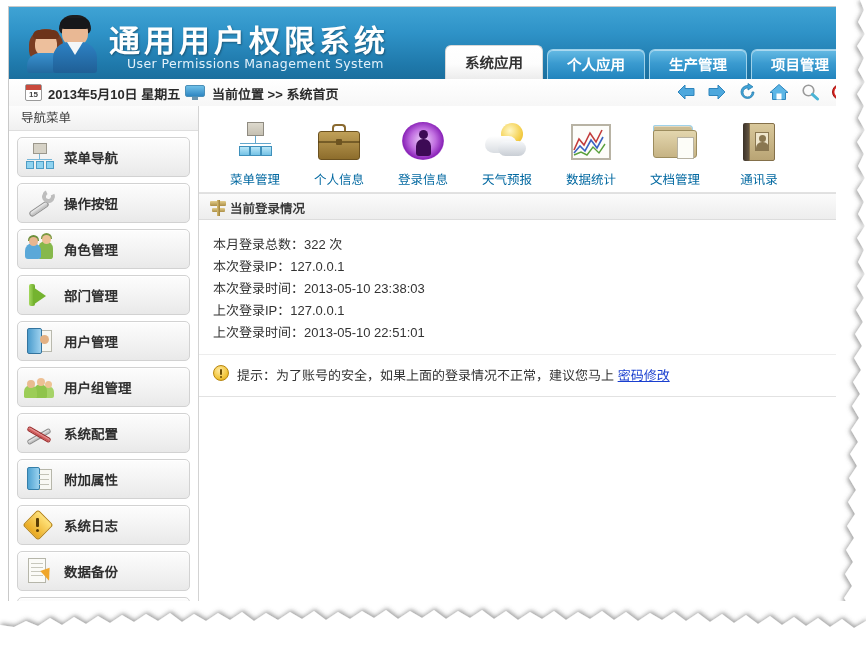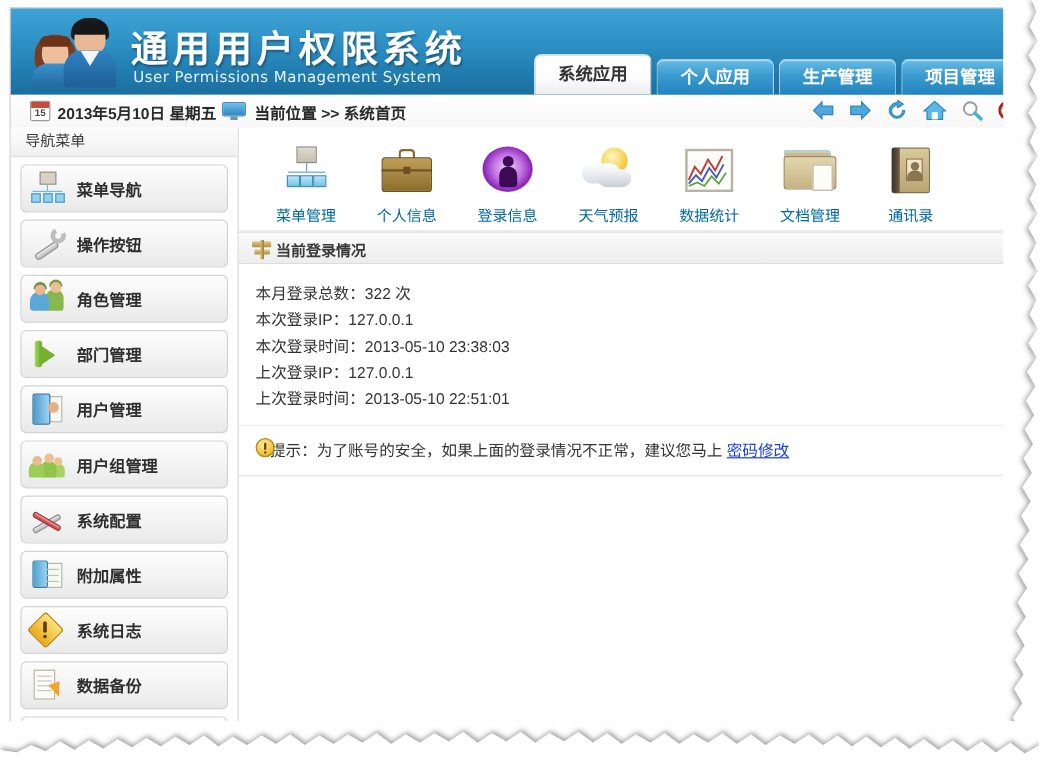--- a/index.html
+++ b/index.html
@@ -78,21 +78,21 @@
   }
   .brand-cn{
     position:absolute;left:100px;top:9px;
     color:#ffffff;font-size:31px;font-weight:bold;
     letter-spacing:4px;
     font-family:"DejaVu Serif","Liberation Serif",serif;
     text-shadow:1px 1px 2px rgba(0,0,0,.35);
     white-space:nowrap;
   }
   .brand-en{
-    position:absolute;left:102px;top:49px;
+    position:absolute;left:118px;top:49px;
     color:#e3f1fa;font-size:12.5px;letter-spacing:.4px;
     white-space:nowrap;
     font-family:"DejaVu Sans",sans-serif;
   }
   
   .tabs{
     position:absolute;right:0px;top:38px;height:34px;
     display:flex;align-items:flex-end;gap:4px;
   }
   .tab{
@@ -321,21 +321,21 @@
     border-top:1px solid #ededed;
   }
   .tip-ico{
     position:absolute;left:14px;top:10px;width:16px;height:16px;
     background:radial-gradient(circle at 40% 32%,#ffe9a0,#f2c63c 60%,#d49f15 100%);
     border:1px solid #b8860d;border-radius:50%;box-sizing:border-box;
   }
   .tip-ico .bg{position:absolute;left:6px;top:3px;width:2px;height:6px;background:#6b4d05;border-radius:1px;}
   .tip-ico .dt{position:absolute;left:6px;top:10px;width:2px;height:2px;background:#6b4d05;border-radius:50%;}
   .tip-text{
-    margin-left:12px;font-size:13px;color:#333;white-space:nowrap;
+    margin-left:24px;font-size:13px;color:#333;white-space:nowrap;
   }
   .tip-link{color:#1a3fcf;text-decoration:underline;cursor:pointer;}
   .panel-bottom{
     border-bottom:1px solid #e2e2e2;
   }
   
   .torn-bottom{
     position:absolute;left:0;bottom:0;width:866px;height:46px;
     background:#ffffff;
     pointer-events:none;

